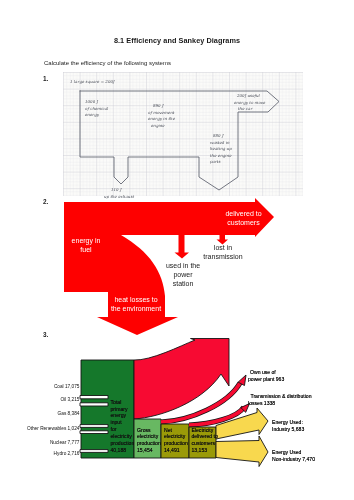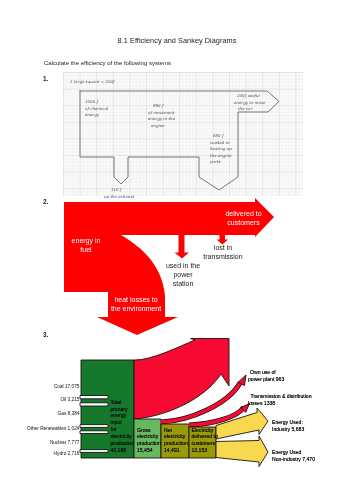--- a/index.html
+++ b/index.html
@@ -1,18 +1,18 @@
 <!DOCTYPE html>
 <html><head>
 <meta charset="utf-8">
 <style>
   html,body{margin:0;padding:0;}
   body{width:354px;height:500px;background:#ffffff;font-family:"Liberation Sans",sans-serif;overflow:hidden;position:relative;}
   #page{position:absolute;left:0;top:0;width:354px;height:500px;}
-  .title{position:absolute;left:0;top:36px;width:354px;text-align:center;font-size:7.3px;font-weight:normal;color:#1a1a1a;letter-spacing:0.05px;}
+  .title{position:absolute;left:0;top:36px;width:354px;text-align:center;font-size:7.3px;font-weight:bold;color:#1a1a1a;letter-spacing:0.05px;}
   .instr{position:absolute;left:44px;top:60px;font-size:6.0px;color:#222;}
   .num{position:absolute;font-size:6.4px;font-weight:bold;color:#222;}
   #q1{position:absolute;left:63px;top:72px;width:240px;height:126px;}
   #q2{position:absolute;left:64px;top:197px;width:226px;height:140px;}
   #q3{position:absolute;left:24px;top:330px;width:316px;height:145px;}
 </style>
 </head>
 <body>
 
 <div id="page">

